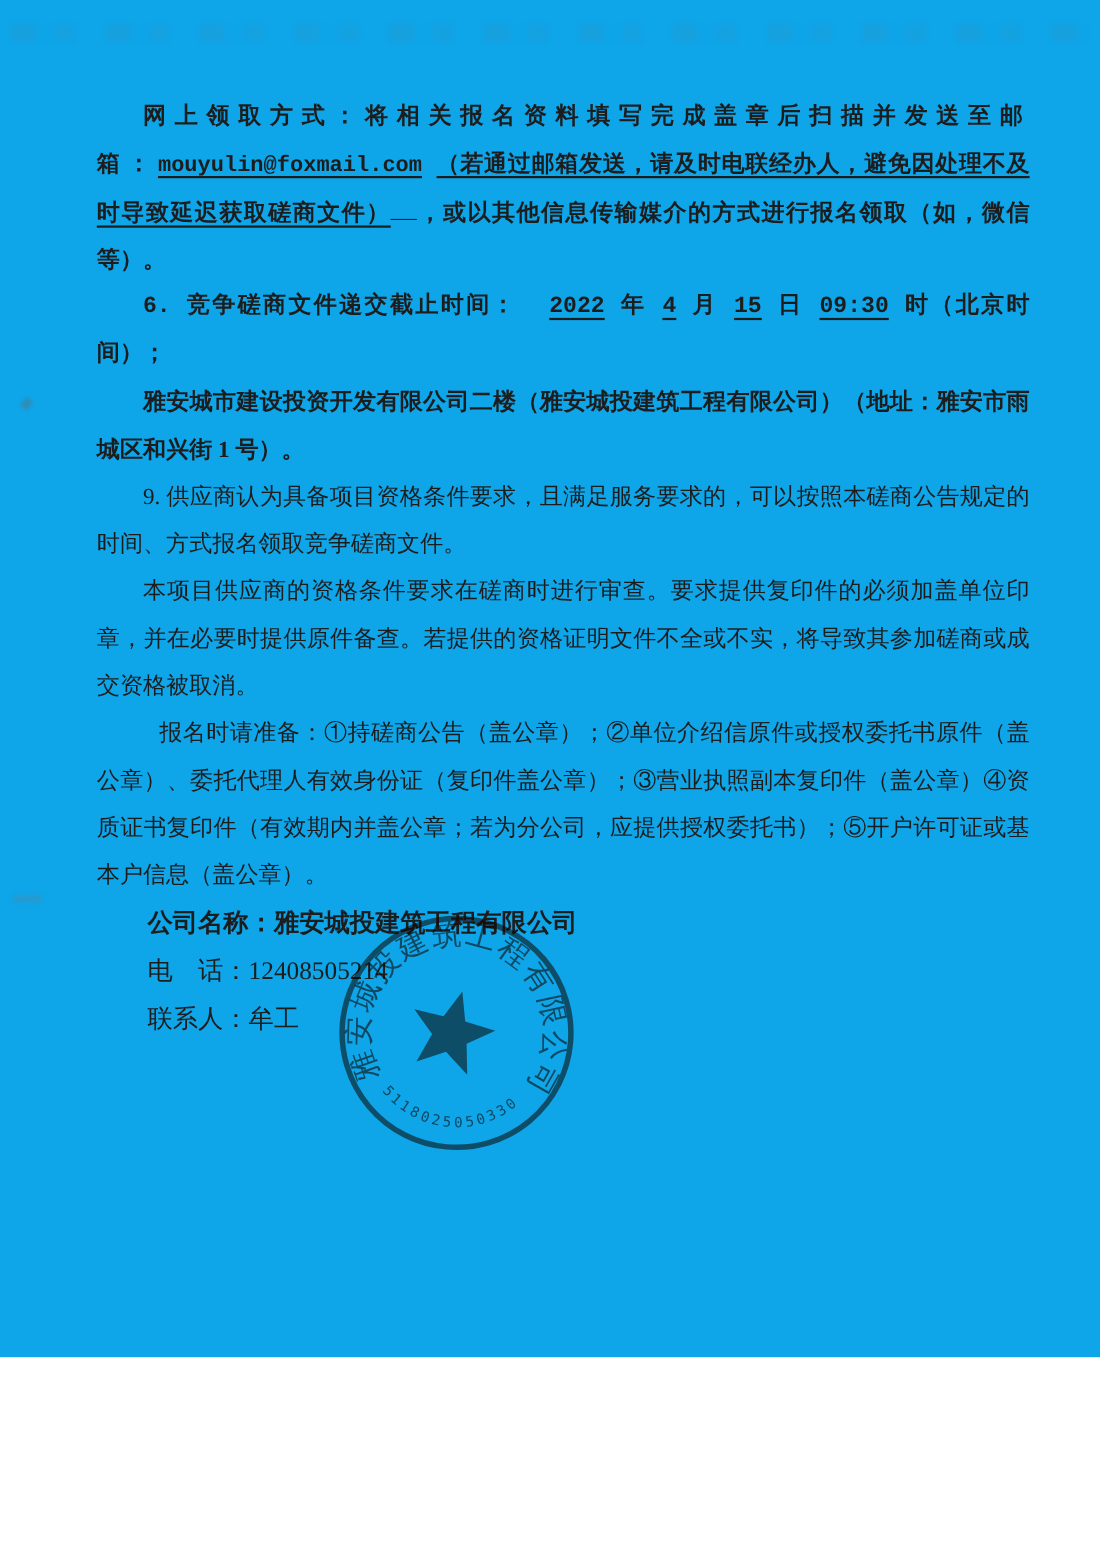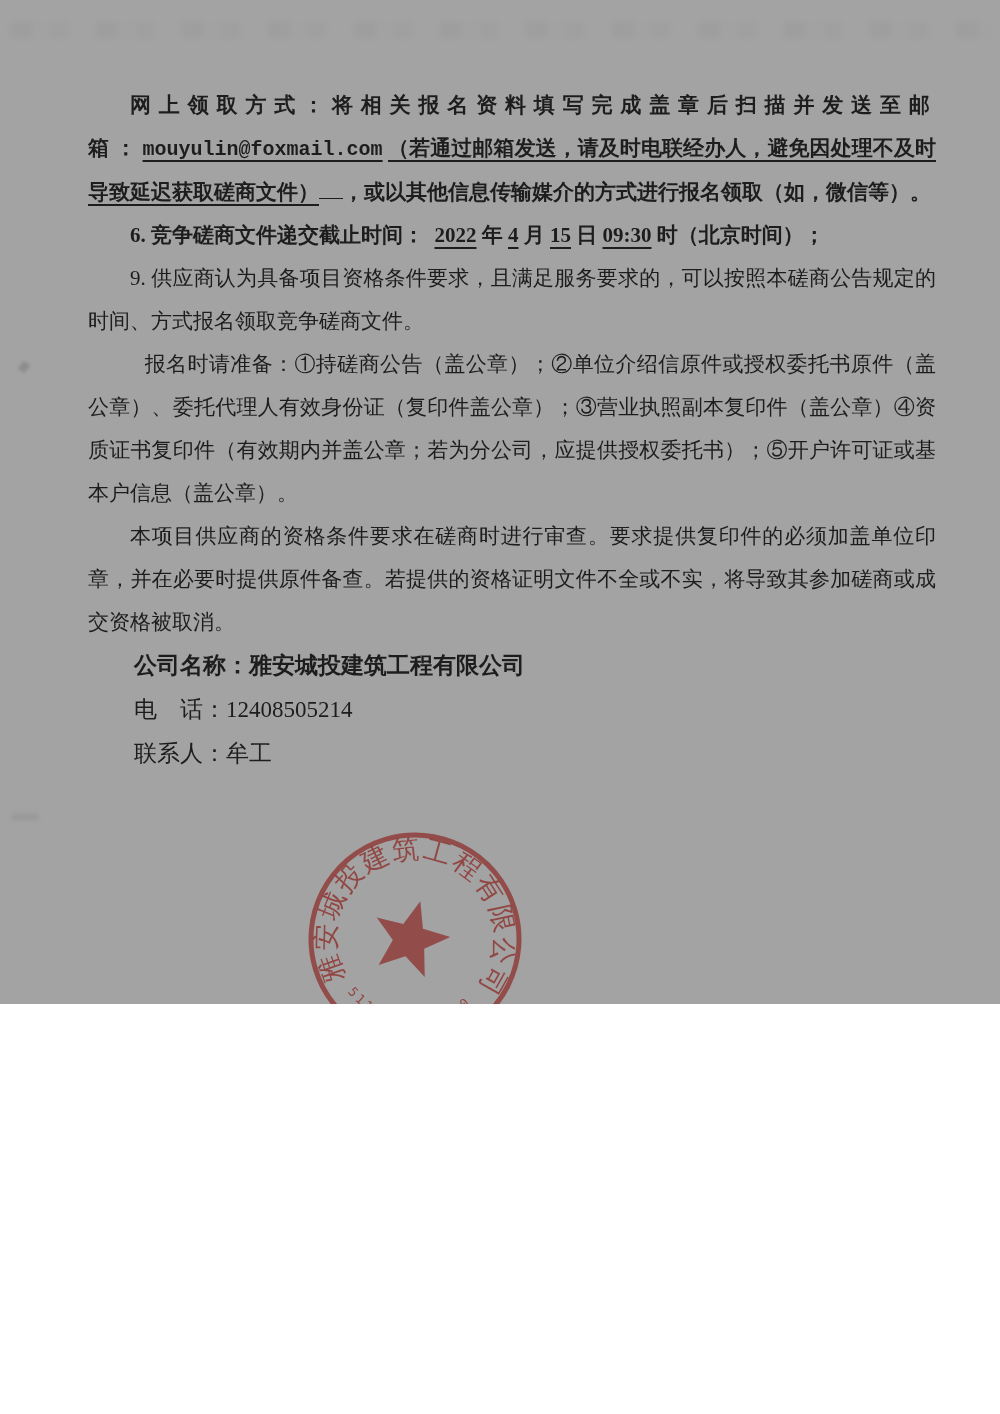--- a/index.html
+++ b/index.html
@@ -1,33 +1,33 @@
 <!DOCTYPE html>
 <html><head>
 <meta charset="utf-8">
 <style>
   html,body { margin:0; padding:0; background:#ffffff; }
   .page {
-    position:relative; width:1000px; height:1004px;
-    background:#a3a3a3; overflow:hidden;
+    position:relative; width:1000px; height:1234px;
+    background:#0ea5e9; overflow:hidden;
     font-family:"Liberation Serif","DejaVu Serif",serif;
     color:#1d1d1d;
   }
   .content { position:absolute; left:88px; top:84px; width:848px; }
   .para {
     margin:0; font-size:21px; line-height:43px;
     text-align:justify; text-indent:2em;
   }
   .b { font-weight:bold; }
   .u {
     text-decoration:underline;
     text-decoration-thickness:1.5px;
     text-underline-offset:5px;
   }
-  .pre { white-space:pre-wrap; }
+  .pre { white-space:pre-wrap;font-family:Liberation Mono, monospace; }
   .mono { font-family:"Liberation Mono","DejaVu Sans Mono",monospace; font-size:20px; }
   .spread { letter-spacing:6.2px; }
   .prepare { text-indent:2.7em; }
   .contact-row { margin:0; font-size:23px; line-height:44px; text-indent:2em; white-space:pre-wrap; }
   .trail-underline {
     display:inline-block; width:24px; height:1em;
     border-bottom:1.5px solid #1d1d1d; vertical-align:baseline;
   }
   
   .smudge-top {
@@ -71,26 +71,27 @@
   <div class="smudge-left-2"></div>
 
   <div class="content">
 
     <p class="para b"><span class="spread">网上领取方式：将相关报名资料填写完成盖章后扫描并发送至邮箱：</span><span class="mono u">mouyulin@foxmail.com</span><span class="pre"> </span><span class="u">（若通过邮箱发送，请及时电联经办人，避免因处理不及时导致延迟获取磋商文件）</span><span class="trail-underline"></span><span>，或以其他信息传输媒介的方式进行报名领取（如，微信等）。</span></p>
 
     <p class="para b pre"><span>6. 竞争磋商文件递交截止时间：</span><span>  </span><span class="u">2022</span><span> 年 </span><span class="u">4</span><span> 月 </span><span class="u">15</span><span> 日 </span><span class="u">09:30</span><span> 时（北京时间）；</span></p>
 
 
 
+    <p class="para b">雅安城市建设投资开发有限公司二楼（雅安城投建筑工程有限公司）（地址：雅安市雨城区和兴街 1 号）。</p>
 
     <p class="para">9. 供应商认为具备项目资格条件要求，且满足服务要求的，可以按照本磋商公告规定的时间、方式报名领取竞争磋商文件。</p>
 
+    <p class="para">本项目供应商的资格条件要求在磋商时进行审查。要求提供复印件的必须加盖单位印章，并在必要时提供原件备查。若提供的资格证明文件不全或不实，将导致其参加磋商或成交资格被取消。</p>
+
     <p class="para prepare">报名时请准备：①持磋商公告（盖公章）；②单位介绍信原件或授权委托书原件（盖公章）、委托代理人有效身份证（复印件盖公章）；③营业执照副本复印件（盖公章）④资质证书复印件（有效期内并盖公章；若为分公司，应提供授权委托书）；⑤开户许可证或基本户信息（盖公章）。</p>
-
-    <p class="para">本项目供应商的资格条件要求在磋商时进行审查。要求提供复印件的必须加盖单位印章，并在必要时提供原件备查。若提供的资格证明文件不全或不实，将导致其参加磋商或成交资格被取消。</p>
 
 
     <p class="contact-row b"><span>公司名称：</span><span>雅安城投建筑工程有限公司</span></p>
 
 
     <p class="contact-row"><span>电　话：</span><span>12408505214</span></p>
 
     <p class="contact-row"><span>联系人：</span><span>牟工</span></p>
 
   </div>

